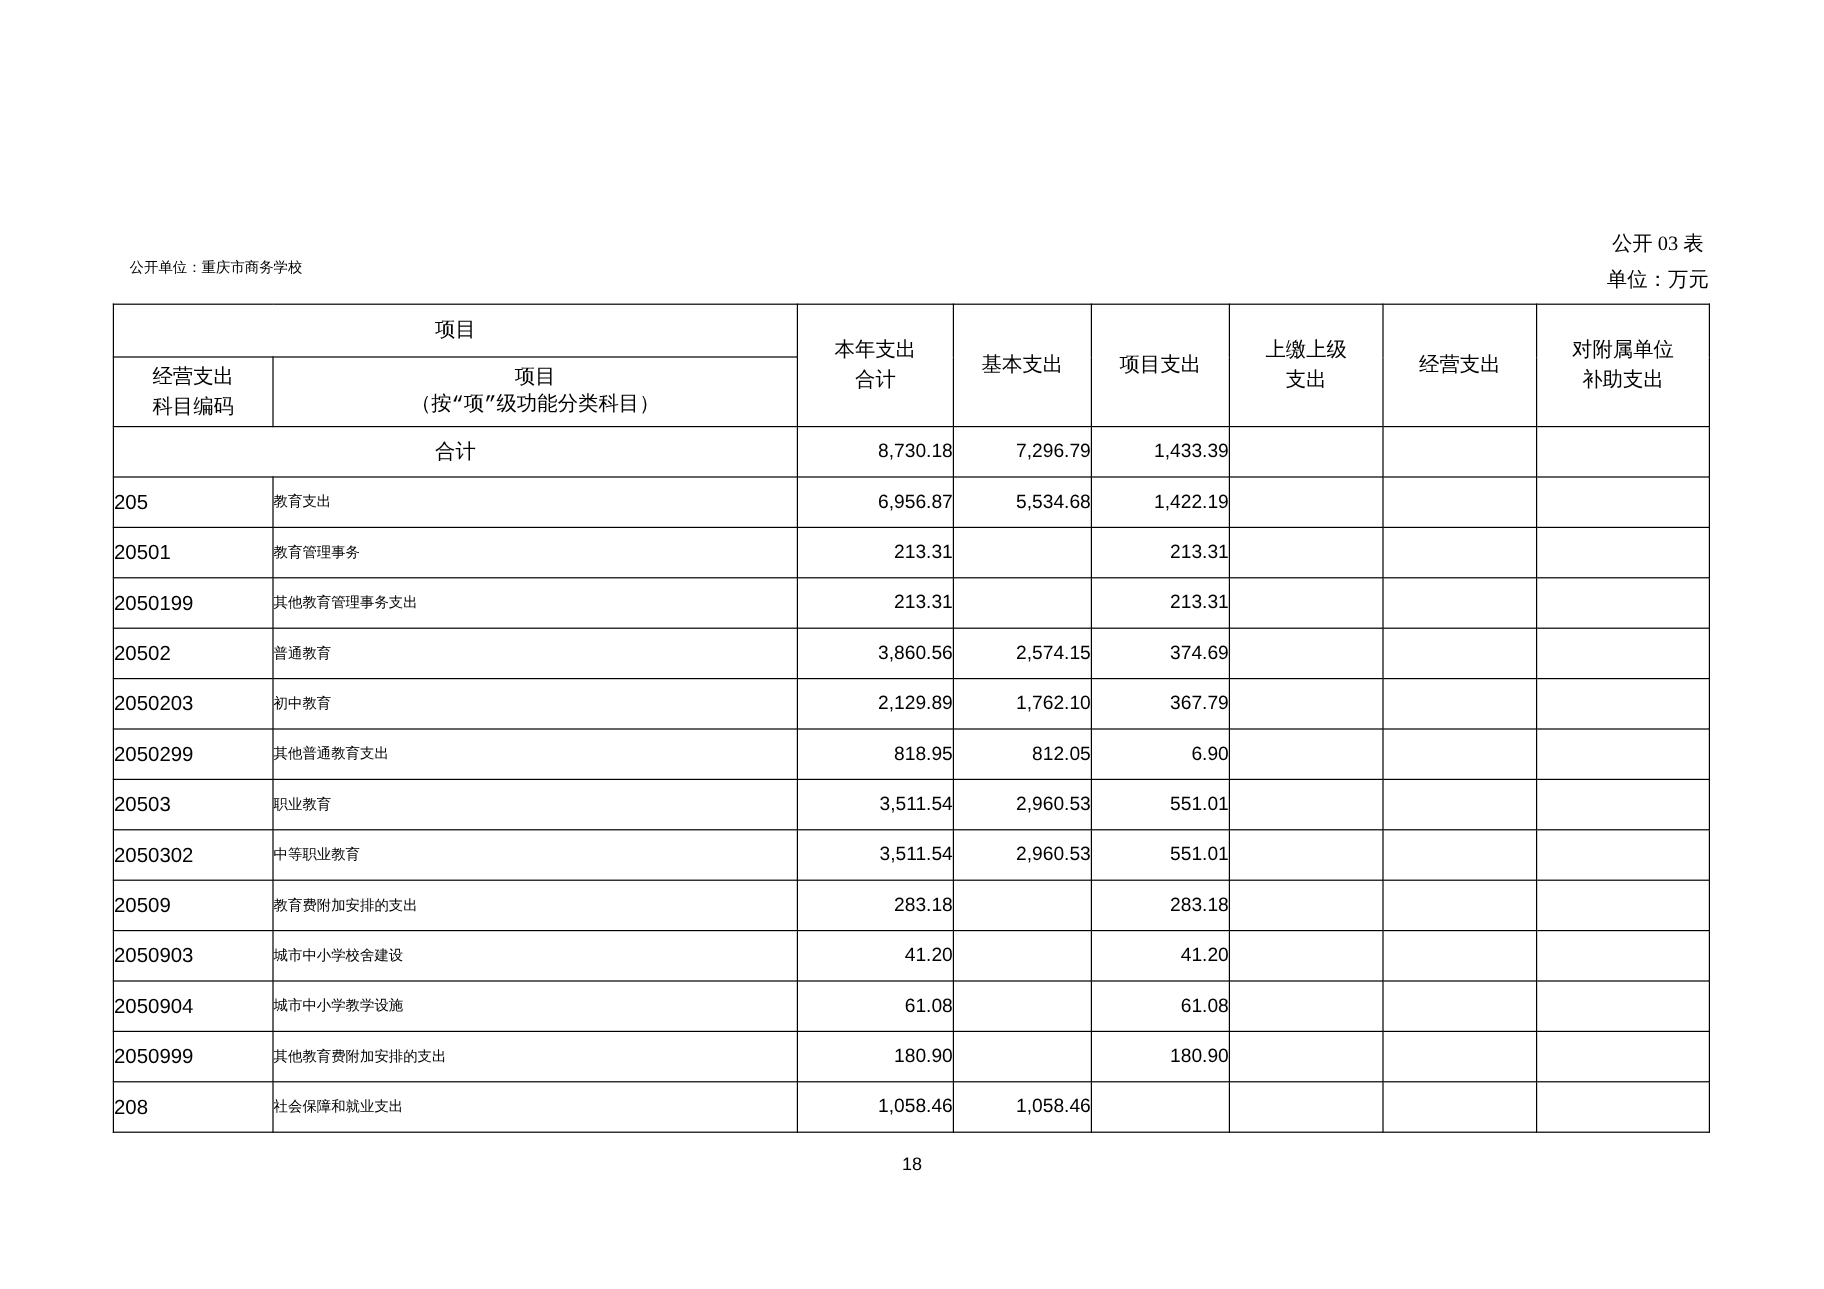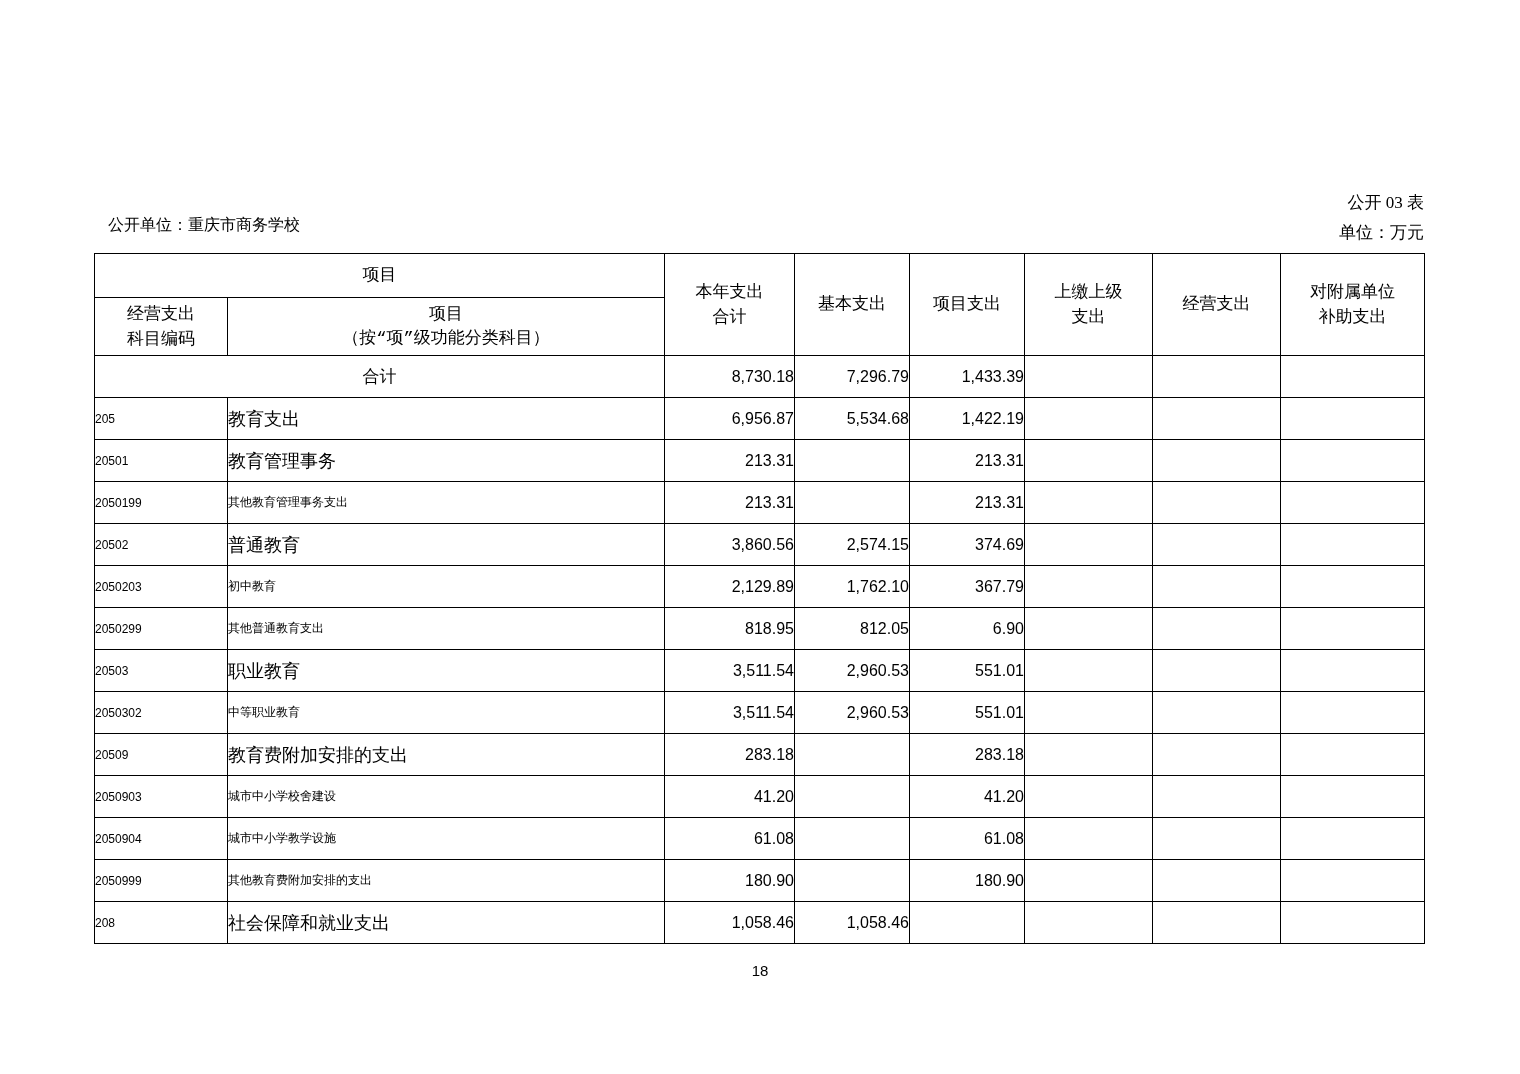--- a/index.html
+++ b/index.html
@@ -26,29 +26,29 @@
     font-size: 38px;
     font-weight: bold;
     letter-spacing: 4px;
     margin-top: 108px;
     font-family: "DejaVu Serif", "Liberation Serif", serif;
   }
   .meta-right {
     position: absolute;
     right: 96px;
     top: 188px;
-    text-align: right;
+    text-align: center;
     font-size: 17px;
     line-height: 1.75;
   }
   .meta-left {
     position: absolute;
     left: 108px;
     top: 215px;
-    font-size: 16px;
+    font-size: 12px;
     font-family: Liberation Mono, monospace;
   }
   table.sheet {
     position: absolute;
     left: 94px;
     top: 253px;
     width: 1330px;
     border-collapse: collapse;
     table-layout: fixed;
     font-size: 16px;
@@ -79,26 +79,26 @@
   .row-hdr2 {
     height: 58px;
   }
   .bold-item {
     font-weight: bold;
     font-family: "DejaVu Serif", "Liberation Serif", serif;
     font-size: 17px;
   }
   .code {
     font-family: "Liberation Sans", sans-serif;
-    font-size: 12px;
+    font-size: 17px;
     padding-left: 14px;
   }
   .indent1 {
     padding-left: 14px;
-    font-size: 18px;
+    font-size: 12px;
     margin-left: 24px;
   }
   .indent2 {
     padding-left: 42px;
     font-size: 12px;
   }
   .total-row td.total-label {
     text-align: center;
     font-size: 17px;
   }

